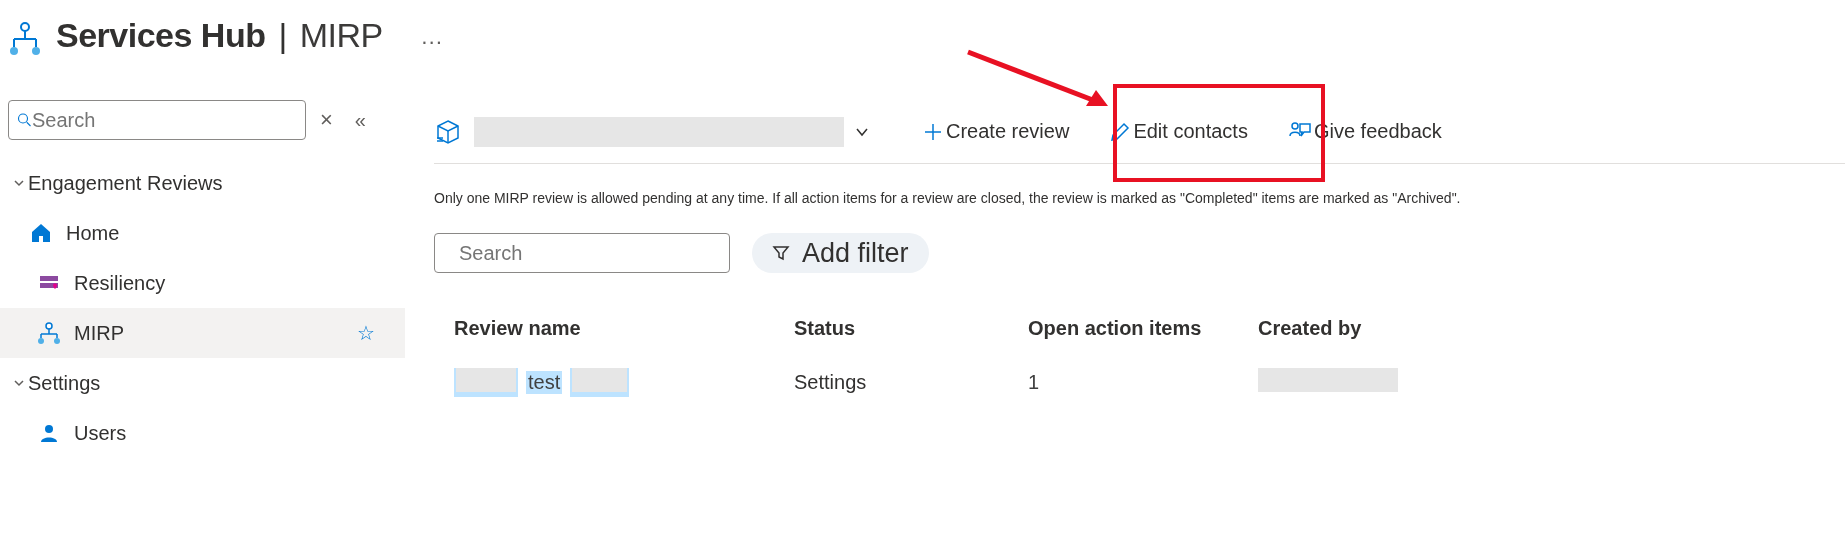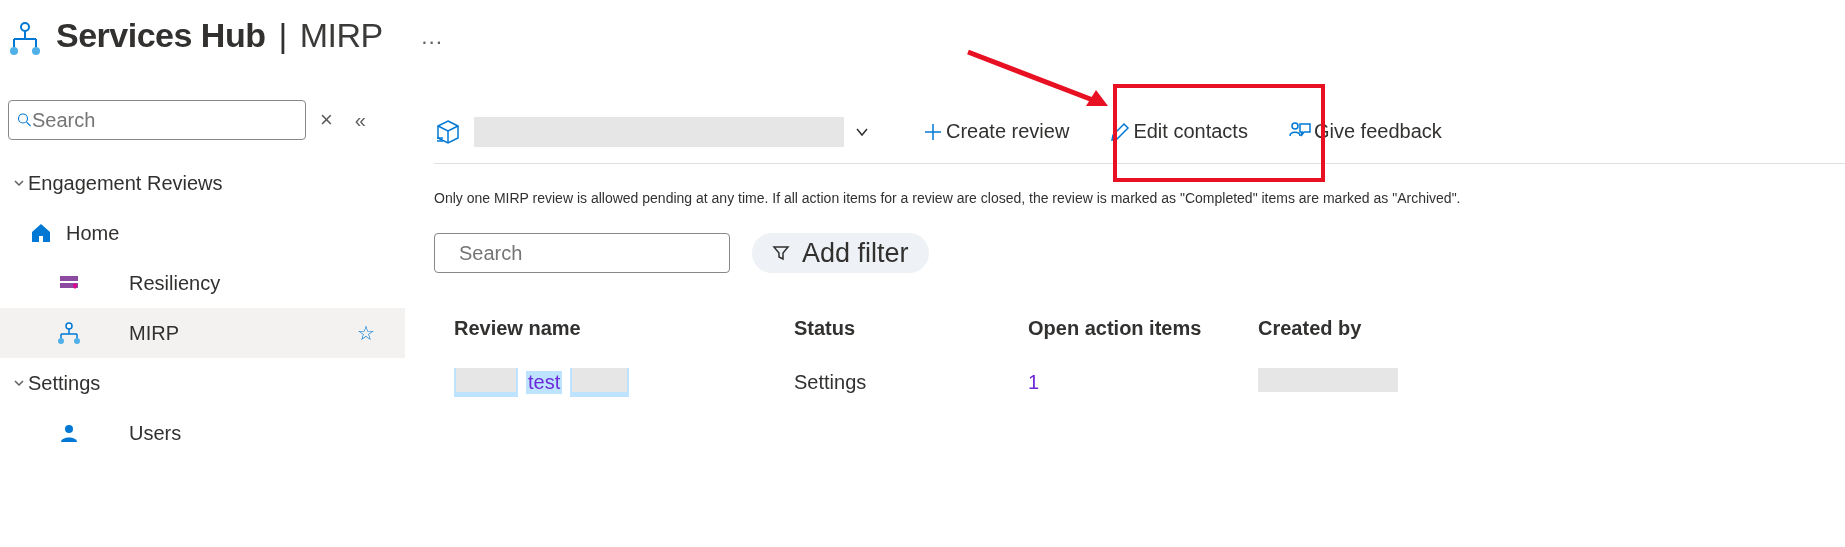--- a/index.html
+++ b/index.html
@@ -19,21 +19,21 @@
   .search-box { display: flex; align-items: center; border: 1px solid #8a8886; border-radius: 4px; height: 40px; width: 298px; padding: 0 8px; }
   .search-box input { border: none; outline: none; font-size: 20px; color: #605e5c; flex: 1; background: transparent; }
   .clear-btn { font-size: 22px; color: #605e5c; cursor: pointer; }
   .collapse-btn { font-size: 20px; color: #605e5c; cursor: pointer; margin-left: 8px; }
 
   .nav { margin-top: 18px; }
   .nav-item { display: flex; align-items: center; height: 50px; padding: 0 0 0 10px; cursor: pointer; font-size: 20px; position: relative; }
   .nav-item .chev { width: 18px; display: flex; justify-content: center; color: #605e5c; font-size: 14px; }
   .nav-item .icon { width: 26px; height: 26px; margin-right: 12px; display: flex; align-items: center; justify-content: center; }
   .nav-item .label { flex: 1; }
-  .nav-child { padding-left: 56px; gap: 35px; }
+  .nav-child { padding-left: 36px; }
   .nav-item.selected { background: #f3f2f1; }
   .nav-item .fav { position: absolute; right: 30px; color: #0078d4; font-size: 20px; }
 
   
   .main { position: absolute; left: 434px; top: 100px; right: 0; }
   .toolbar { display: flex; align-items: center; height: 64px; border-bottom: 1px solid #e1dfdd; gap: 4px; }
   .pkg-icon { color: #0078d4; margin-right: 8px; }
   .dropdown { display: flex; align-items: center; gap: 10px; padding-right: 22px; margin-right: 8px; cursor: pointer; }
   .dropdown .grey { width: 370px; height: 30px; background: #e6e6e6; }
   .dropdown .chev-down { font-size: 16px; color: #323130; }
@@ -51,21 +51,21 @@
   .filter-pill { display: flex; align-items: center; gap: 12px; background: #eef2f6; border-radius: 20px; height: 40px; padding: 0 20px; font-size: 27px; cursor: pointer; }
 
   .table { margin-top: 28px; }
   .thead, .trow { display: flex; align-items: center; height: 54px; }
   .thead { font-weight: 600; font-size: 20px; }
   .trow { font-size: 20px; }
   .col-name { width: 360px; padding-left: 20px; display: flex; align-items: center; gap: 8px; }
   .col-status { width: 234px; }
   .col-open { width: 230px; }
   .col-created { flex: 1; }
-  .blue-link { color: #6d28d9; }
+  .blue-link { color: #404040; }
   .hl { background: #bde3ff; padding: 0 2px; }
   .grey-block { display: inline-block; background: #e6e6e6; height: 24px; }
   .w60 { width: 60px; }
   .w55 { width: 55px; }
   .w140 { width: 140px; }
 
   svg { display: block; }
 </style>
 </head>
 <body>

